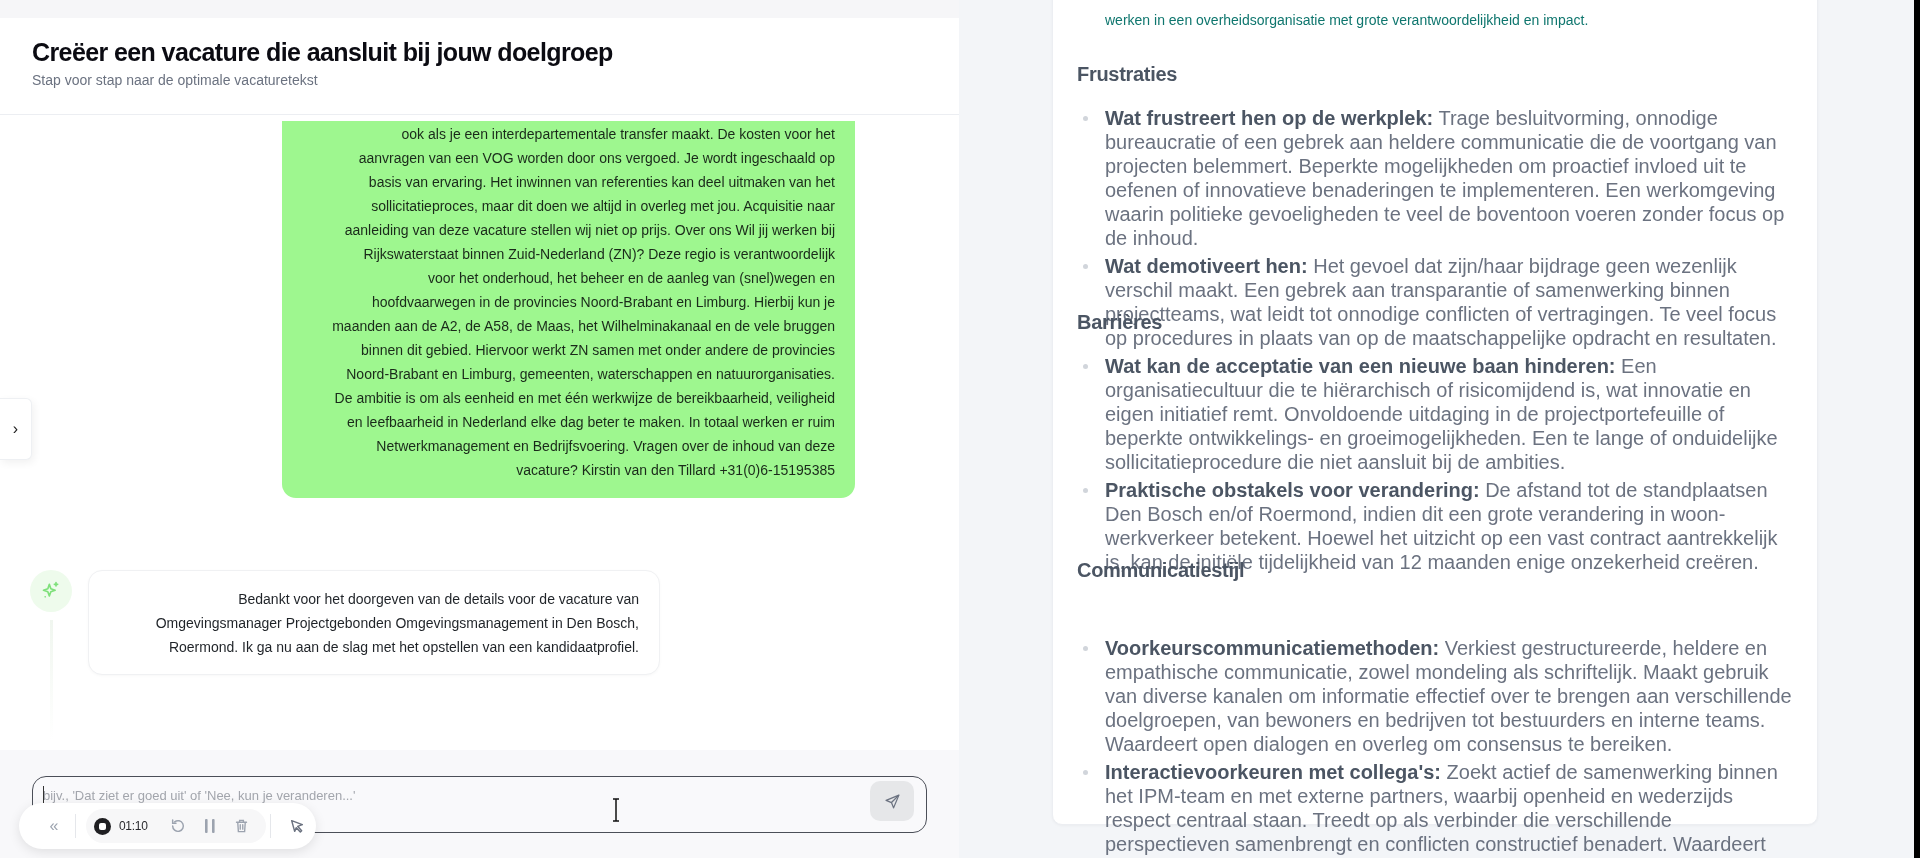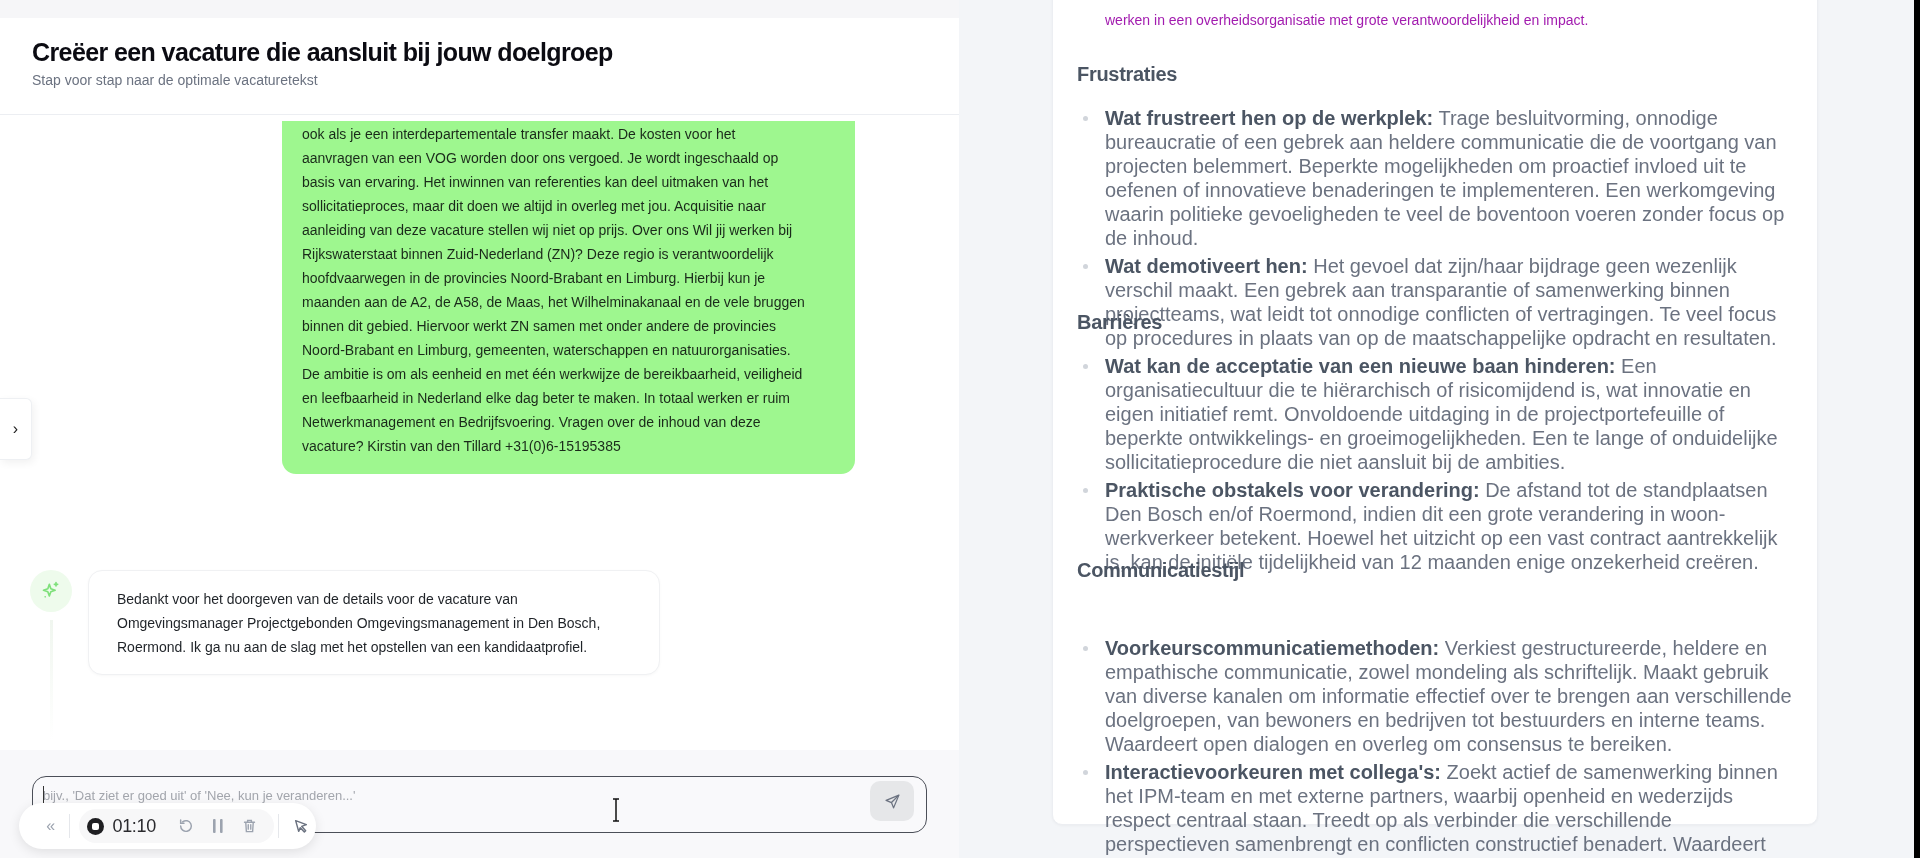--- a/index.html
+++ b/index.html
@@ -31,21 +31,21 @@
       font-size: 25px; font-weight: 700; color: #0b0b12;
       letter-spacing: -0.6px;
     }
     .header-subtitle {
       position: absolute; left: 32px; top: 54px;
       font-size: 14px; color: #6b7280;
     }
 
     .chat-area {
       position: absolute; left: 0; top: 116px; width: 959px; height: 634px;
-      overflow: hidden; background: #ffffff;
+      overflow: hidden; background: #ffffff; text-align: right;
     }
     .user-bubble {
       position: absolute; left: 282px; top: 5px; width: 573px;
       background: #9ef78f;
       border-radius: 0 0 14px 14px;
       padding: 1px 20px 16px 20px;
       font-size: 14px; line-height: 24px; color: #1a2a1a;
     }
 
     .ai-row { position: absolute; left: 30px; top: 454px; }
@@ -121,39 +121,39 @@
     .rec-divider { width: 1px; height: 24px; background: #e5e7eb; margin: 0 4px; }
     .rec-group {
       display: flex; align-items: center; height: 34px; padding: 0 8px;
       background: #f7f7f8; border-radius: 17px; margin-left: 6px;
     }
     .rec-stop {
       width: 17px; height: 17px; border-radius: 50%; background: #1f1f22;
       display: flex; align-items: center; justify-content: center;
     }
     .rec-stop span { width: 7px; height: 7px; background: #fff; border-radius: 2px; display: block; }
-    .rec-time { font-size: 18px; color: #2a2a2e; margin: 0 14px 0 8px; letter-spacing: -0.3px; }
+    .rec-time { font-size: 12px; color: #2a2a2e; margin: 0 14px 0 8px; letter-spacing: -0.3px; }
     .rec-icon { width: 32px; display: flex; align-items: center; justify-content: center; }
     .rec-pointer { width: 36px; display: flex; align-items: center; justify-content: center; margin-left: 4px; }
 
     
     .right-bg {
       position: absolute; left: 959px; top: 0; width: 961px; height: 858px;
       background: #f3f5f8;
     }
     .profile-card {
       position: absolute; left: 1052px; top: -20px; width: 766px; height: 845px;
       background: #ffffff;
       border: 1px solid #eceef2;
       border-radius: 0 0 10px 10px;
       box-shadow: 0 1px 3px rgba(0,0,0,0.04);
     }
     .prev-text {
       position: absolute; left: 52px; top: 27px; width: 690px;
-      font-size: 14px; line-height: 24px; color: #a21caf;
+      font-size: 14px; line-height: 24px; color: #0f766e;
     }
     .section-title {
       position: absolute; left: 24px;
       font-size: 20px; font-weight: 700; color: #4b5563; letter-spacing: -0.3px;
     }
     .section-list {
       position: absolute; left: 24px; width: 720px; list-style: none;
     }
     .section-list li {
       position: relative; padding-left: 28px;
@@ -182,20 +182,21 @@
   </div>
 
   <div class="chat-area">
     <div class="user-bubble">
       <div>ook als je een interdepartementale transfer maakt. De kosten voor het</div>
       <div>aanvragen van een VOG worden door ons vergoed. Je wordt ingeschaald op</div>
       <div>basis van ervaring. Het inwinnen van referenties kan deel uitmaken van het</div>
       <div>sollicitatieproces, maar dit doen we altijd in overleg met jou. Acquisitie naar</div>
       <div>aanleiding van deze vacature stellen wij niet op prijs. Over ons Wil jij werken bij</div>
       <div>Rijkswaterstaat binnen Zuid-Nederland (ZN)? Deze regio is verantwoordelijk</div>
+      <div>voor het onderhoud, het beheer en de aanleg van (snel)wegen en</div>
       <div>hoofdvaarwegen in de provincies Noord-Brabant en Limburg. Hierbij kun je</div>
       <div>maanden aan de A2, de A58, de Maas, het Wilhelminakanaal en de vele bruggen</div>
       <div>binnen dit gebied. Hiervoor werkt ZN samen met onder andere de provincies</div>
       <div>Noord-Brabant en Limburg, gemeenten, waterschappen en natuurorganisaties.</div>
       <div>De ambitie is om als eenheid en met één werkwijze de bereikbaarheid, veiligheid</div>
       <div>en leefbaarheid in Nederland elke dag beter te maken. In totaal werken er ruim</div>
       <div>Netwerkmanagement en Bedrijfsvoering. Vragen over de inhoud van deze</div>
       <div>vacature? Kirstin van den Tillard +31(0)6-15195385</div>
     </div>
 

